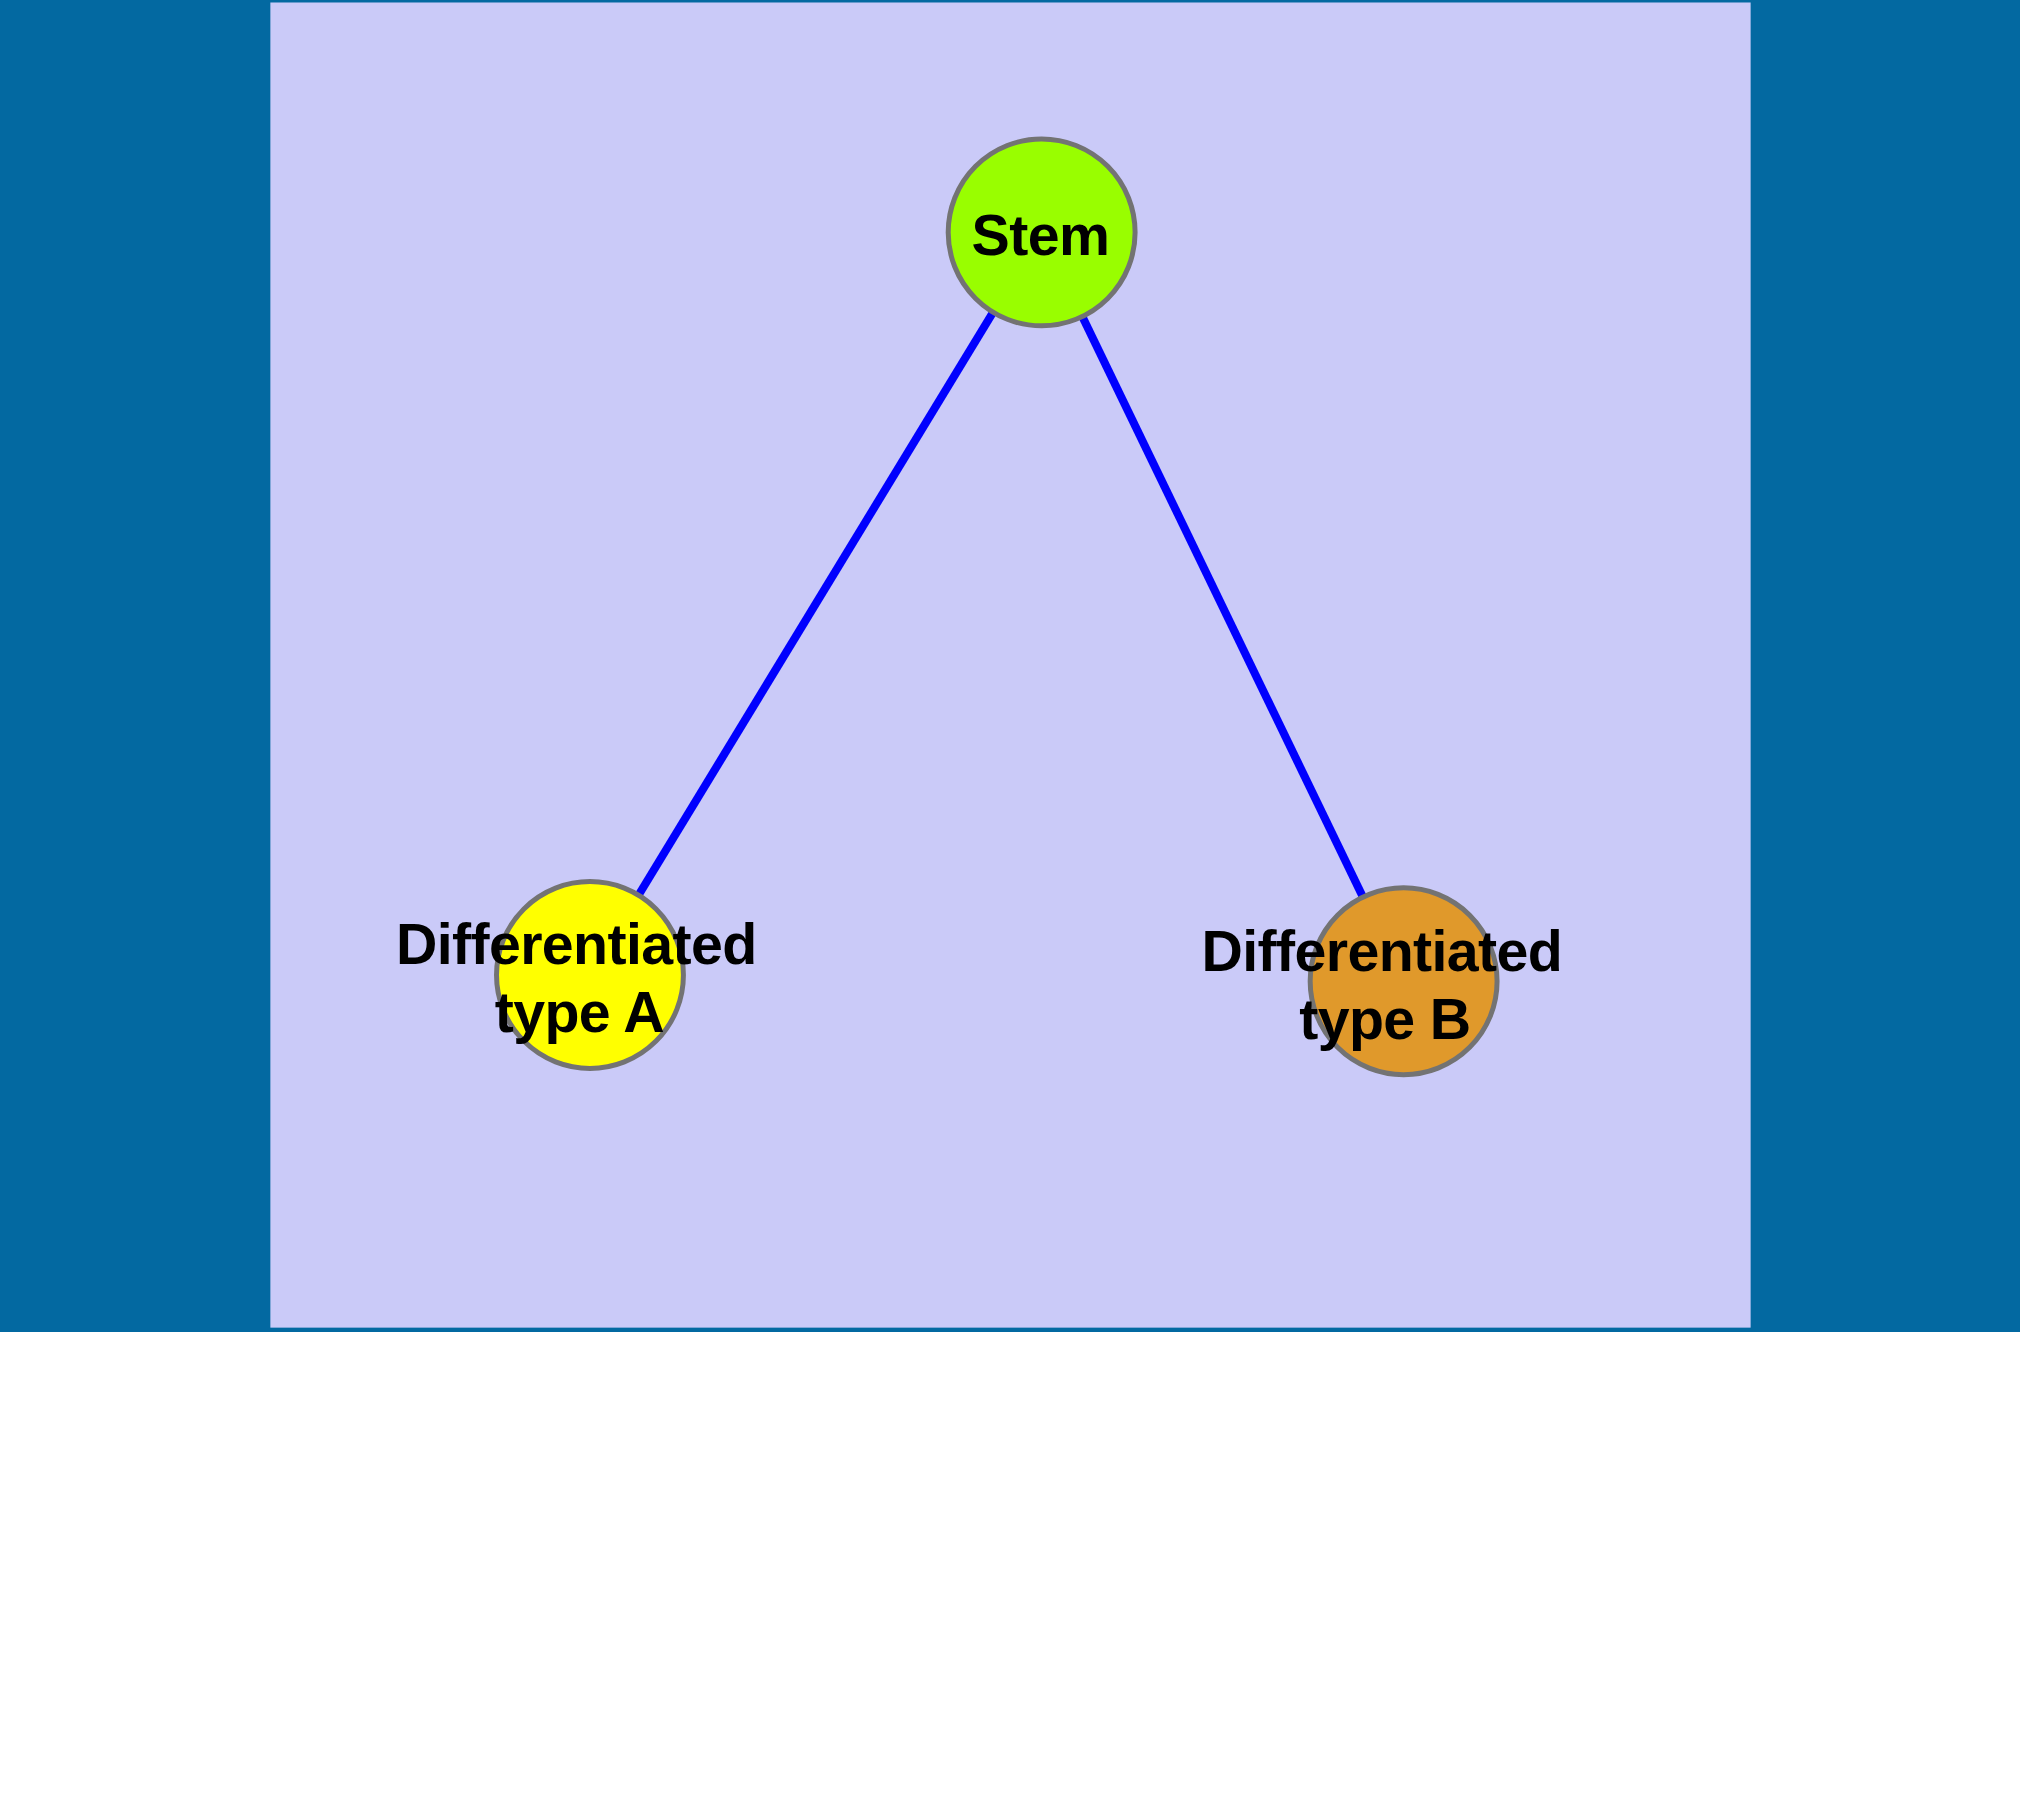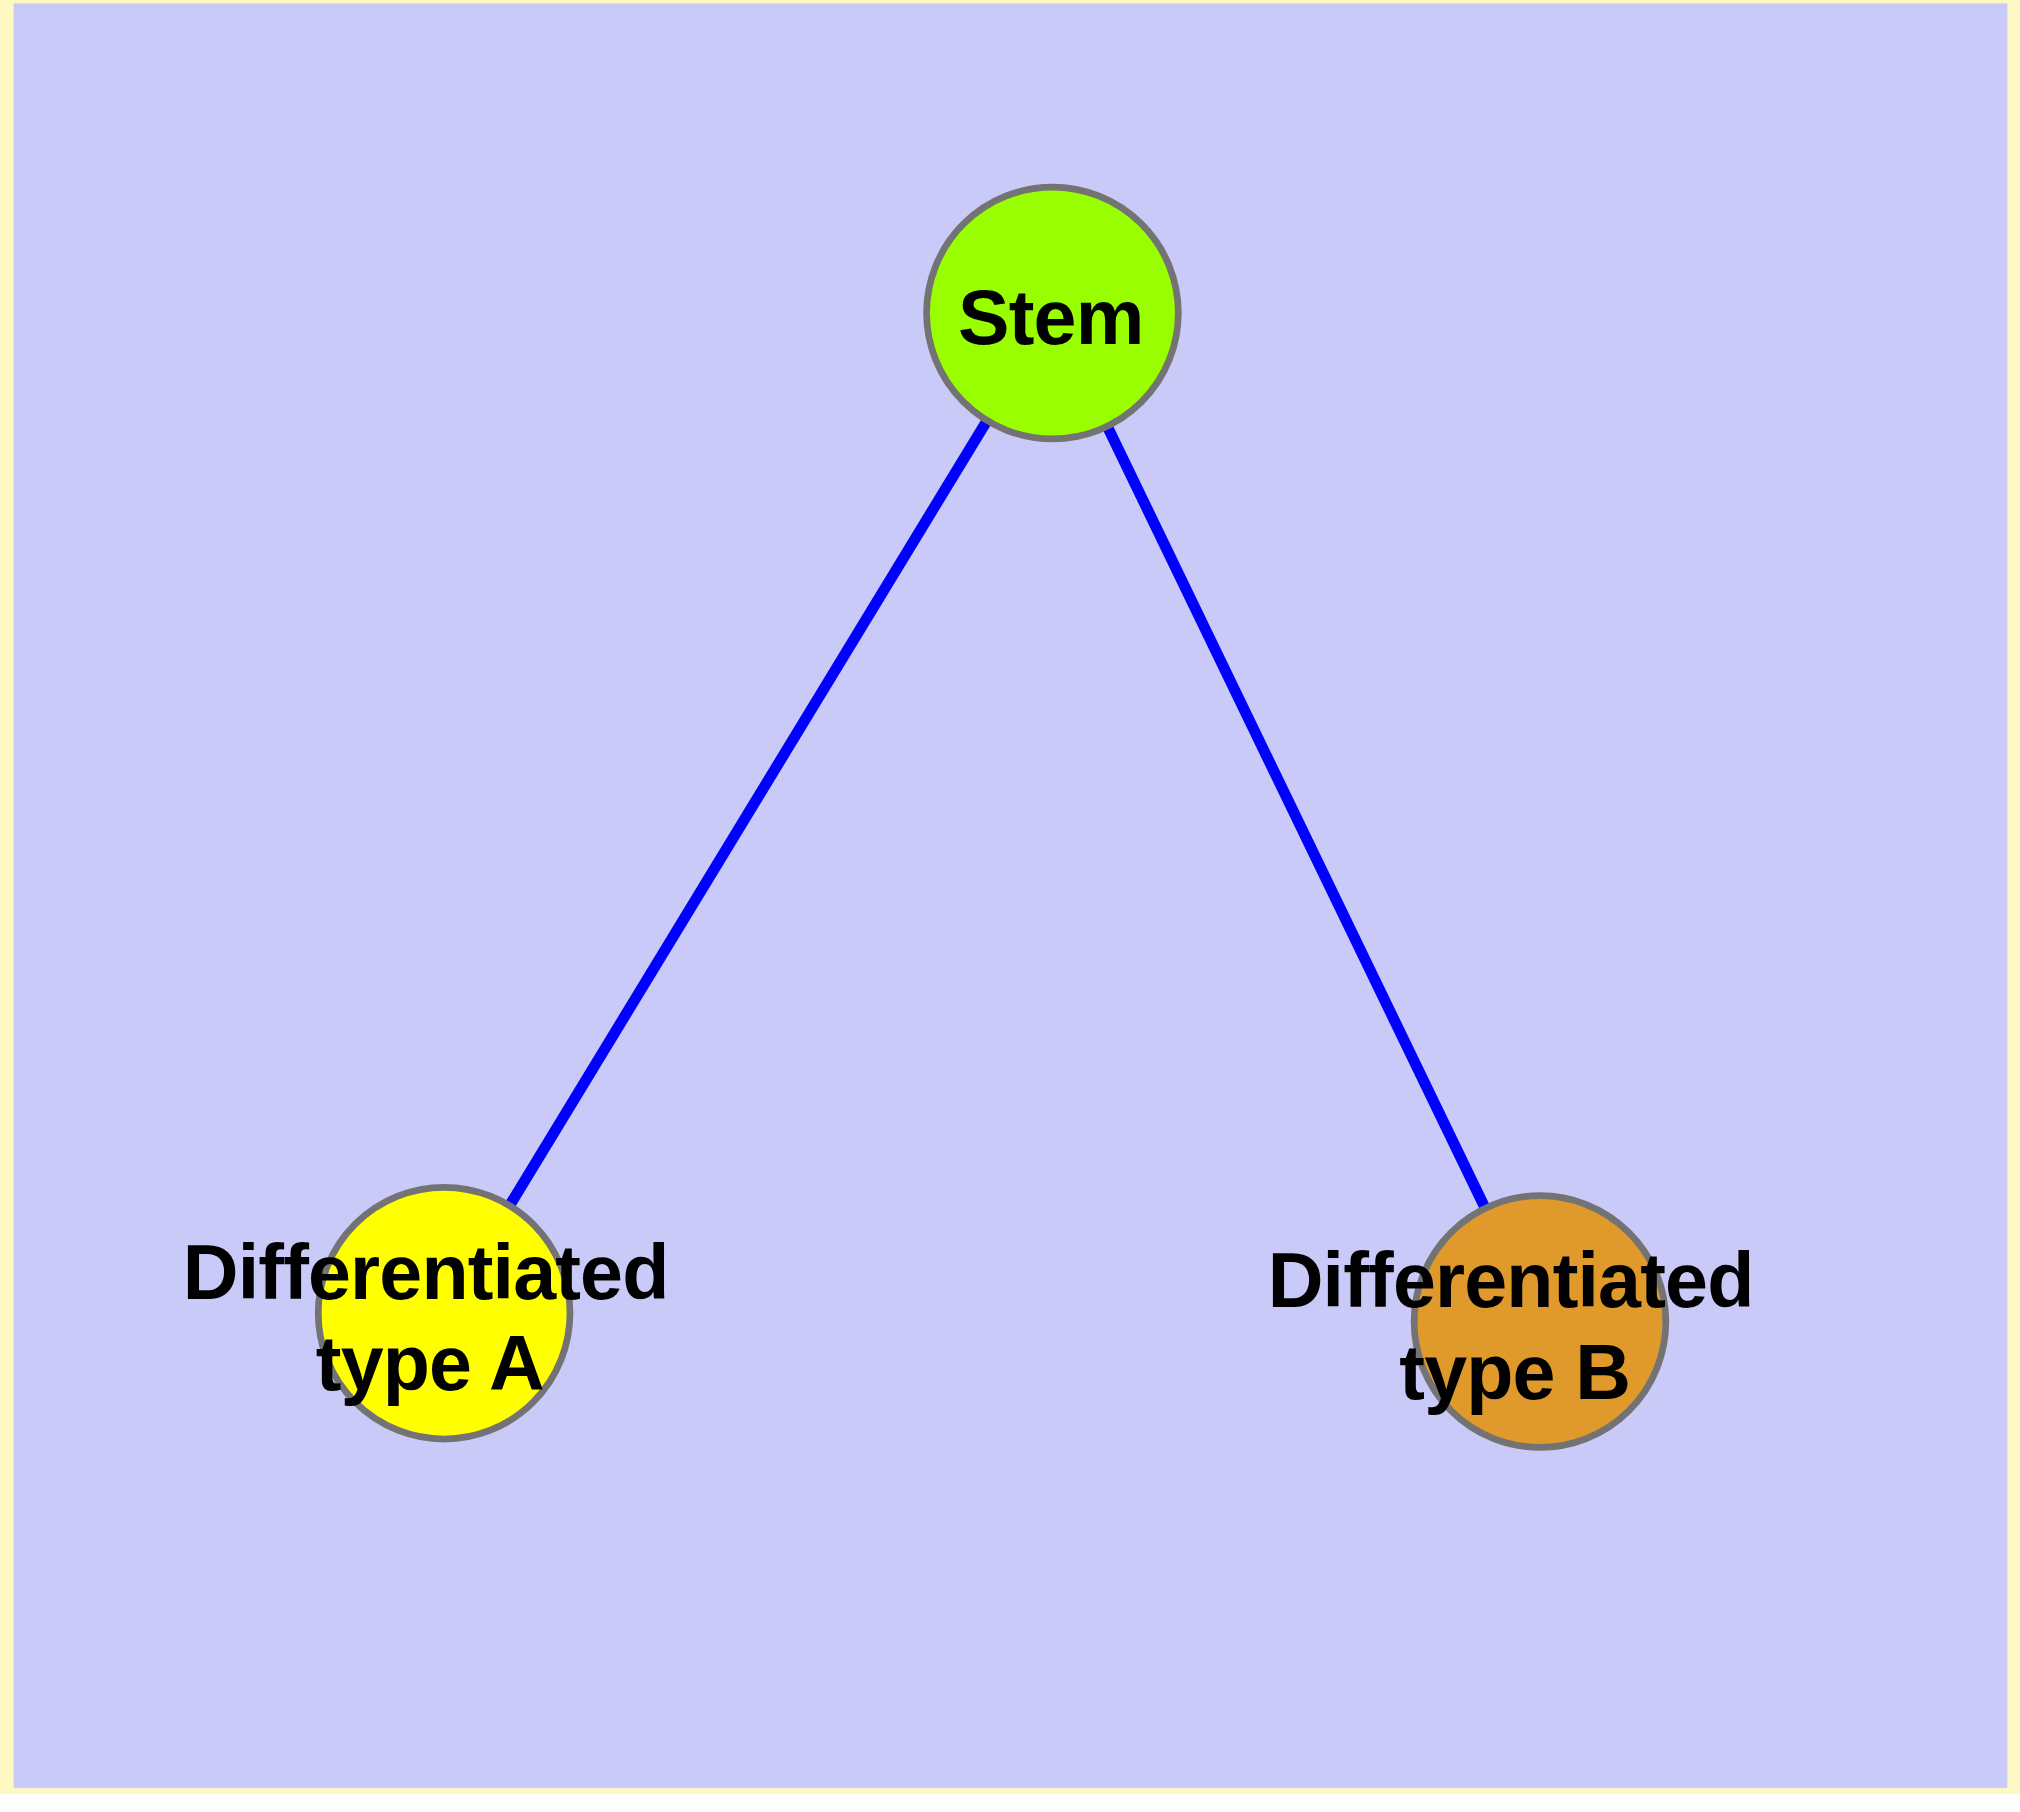--- a/index.html
+++ b/index.html
@@ -7,22 +7,22 @@
     padding: 0;
     background: #ffffff;
     width: 2021px;
     height: 1812px;
     overflow: hidden;
     font-family: "Liberation Sans", sans-serif;
   }
   .stage {
     position: relative;
     width: 2021px;
-    height: 1794px;
-    background: #fef9c3;
+    height: 1332px;
+    background: #0369a1;
   }
   .stage svg {
     position: absolute;
     top: 0;
     left: 0;
     width: 100%;
     height: 100%;
     display: block;
   }
   .node-label {

